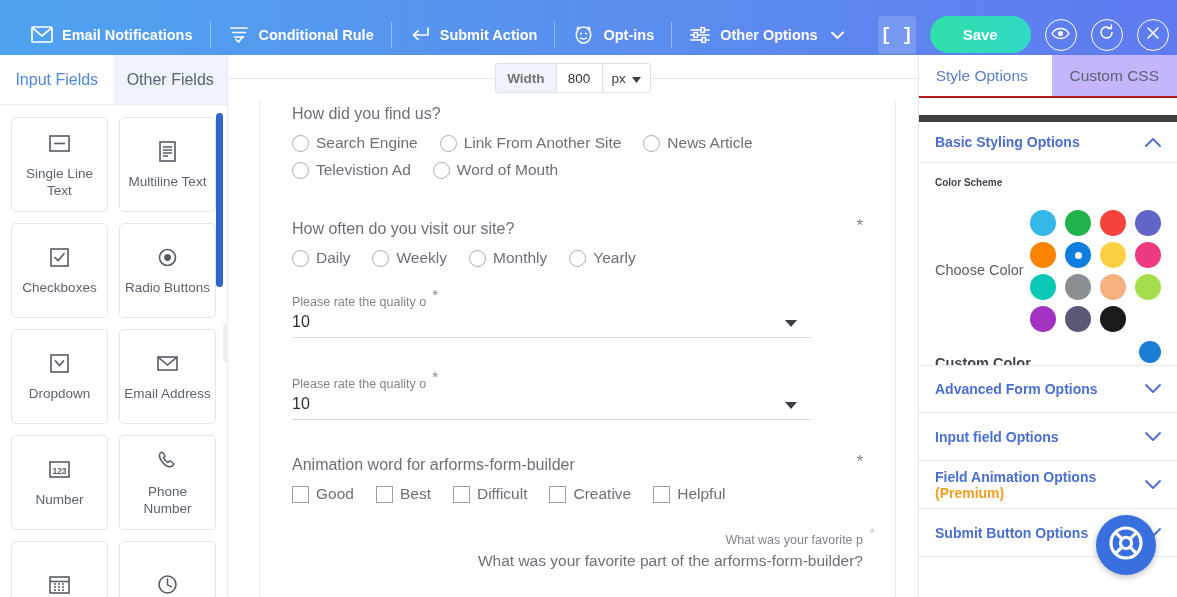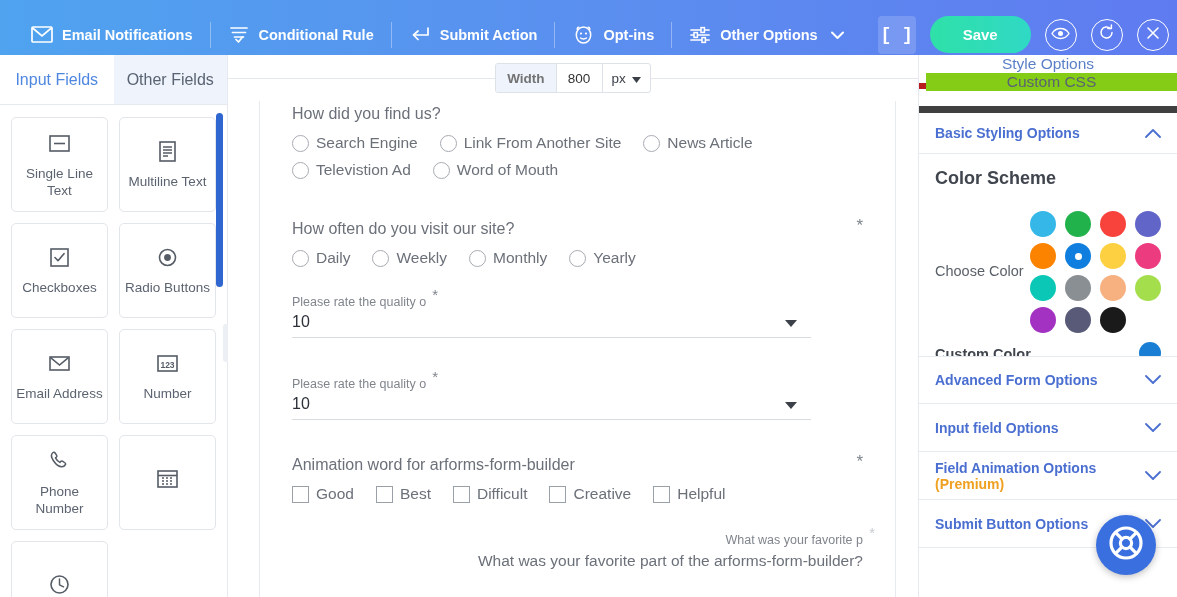--- a/index.html
+++ b/index.html
@@ -143,36 +143,36 @@
   .txt-field{ margin-top:4px;text-align:right; }
   .txt-lab{ font-size:12.5px; color:#80858d; position:relative; display:inline-block;}
   .txt-lab .star{ position:absolute; right:-12px; top:-9px; font-size:15px; color:#c8ccd2;}
   .txt-val{ font-size:15.5px; color:#6b7079; margin-top:4px; }
 
   
   .rightpanel{
     position:absolute; left:918px; top:55px; width:259px; height:542px;
     background:#fff; border-left:1px solid #e6e9ef;
   }
-  .rtabs{ display:flex; height:34px; border-bottom:6px solid #b91c1c;flex-direction:column; }
+  .rtabs{ display:flex; height:43px; border-bottom:2px solid #b91c1c; }
   .rtab{
     flex:1; display:flex; align-items:center; justify-content:center;
     font-size:15.5px; color:#5b7fc7; cursor:pointer; background:#fff;
   }
-  .rtab.alt{ background:#84cc16; color:#5a6372;margin-left:7px; }
+  .rtab.alt{ background:#c4b5fd; color:#5a6372;margin-left:7px; }
   .racc{
     display:flex; align-items:center; justify-content:space-between;
     padding:0 16px; height:48px; border-bottom:1px solid #e8ebf0;
     cursor:pointer;
   }
   .racc-t{ font-size:14px; font-weight:bold; color:#4a6fd1; }
   .prem{ color:#f0a020; font-weight:bold; }
   .racc-c{ color:#4a6fd1; display:flex; }
   .rbody{ padding:14px 16px 0 16px; position:relative; height:202px; overflow:hidden; }
-  .rbody-title{ font-size:18px; font-weight:bold; color:#40454e; }
+  .rbody-title{ font-size:10px; font-weight:bold; color:#40454e; }
   .cs-row{ display:flex; align-items:flex-start; margin-top:22px; }
   .cs-lab{ font-size:14.5px; color:#5a6068; width:112px; padding-top:52px; }
   .swatches{ display:grid; grid-template-columns:repeat(4,26px); gap:6px 9px; }
   .sw{ width:26px; height:26px; border-radius:50%; cursor:pointer; }
   .sw.sel{ display:flex; align-items:center; justify-content:center; }
   .sw.sel::after{ content:""; width:7px;height:7px;border-radius:50%;background:#fff; }
   .custom-row{
     display:flex; align-items:center; justify-content:flex-end;
     margin-top:9px;
   }
@@ -331,20 +331,29 @@
     <div class="fieldcard">
       <span class="fi">
         <svg width="27" height="27" viewBox="0 0 27 27">
             <circle cx="13.5" cy="13.5" r="8" fill="none" stroke="#555c66" stroke-width="1.6"></circle>
             <circle cx="13.5" cy="13.5" r="3.4" fill="#555c66"></circle>
           </svg>
       </span>
       <span class="fl">Radio Buttons</span>
     </div>
 
+    <div class="fieldcard">
+      <span class="fi">
+        <svg width="27" height="27" viewBox="0 0 27 27">
+            <rect x="5" y="5" width="17" height="17" fill="none" stroke="#555c66" stroke-width="1.6"></rect>
+            <path d="M9.5 11l4 4.5 4-4.5" stroke="#555c66" stroke-width="1.7" fill="none" stroke-linecap="round" stroke-linejoin="round"></path>
+          </svg>
+      </span>
+      <span class="fl">Dropdown</span>
+    </div>
 
     <div class="fieldcard">
       <span class="fi">
         <svg width="27" height="27" viewBox="0 0 27 27">
             <rect x="4" y="7" width="19" height="13" fill="none" stroke="#555c66" stroke-width="1.6"></rect>
             <path d="M4.6 7.6L13.5 15l8.9-7.4" fill="none" stroke="#555c66" stroke-width="1.6"></path>
           </svg>
       </span>
       <span class="fl">Email Address</span>
     </div>

